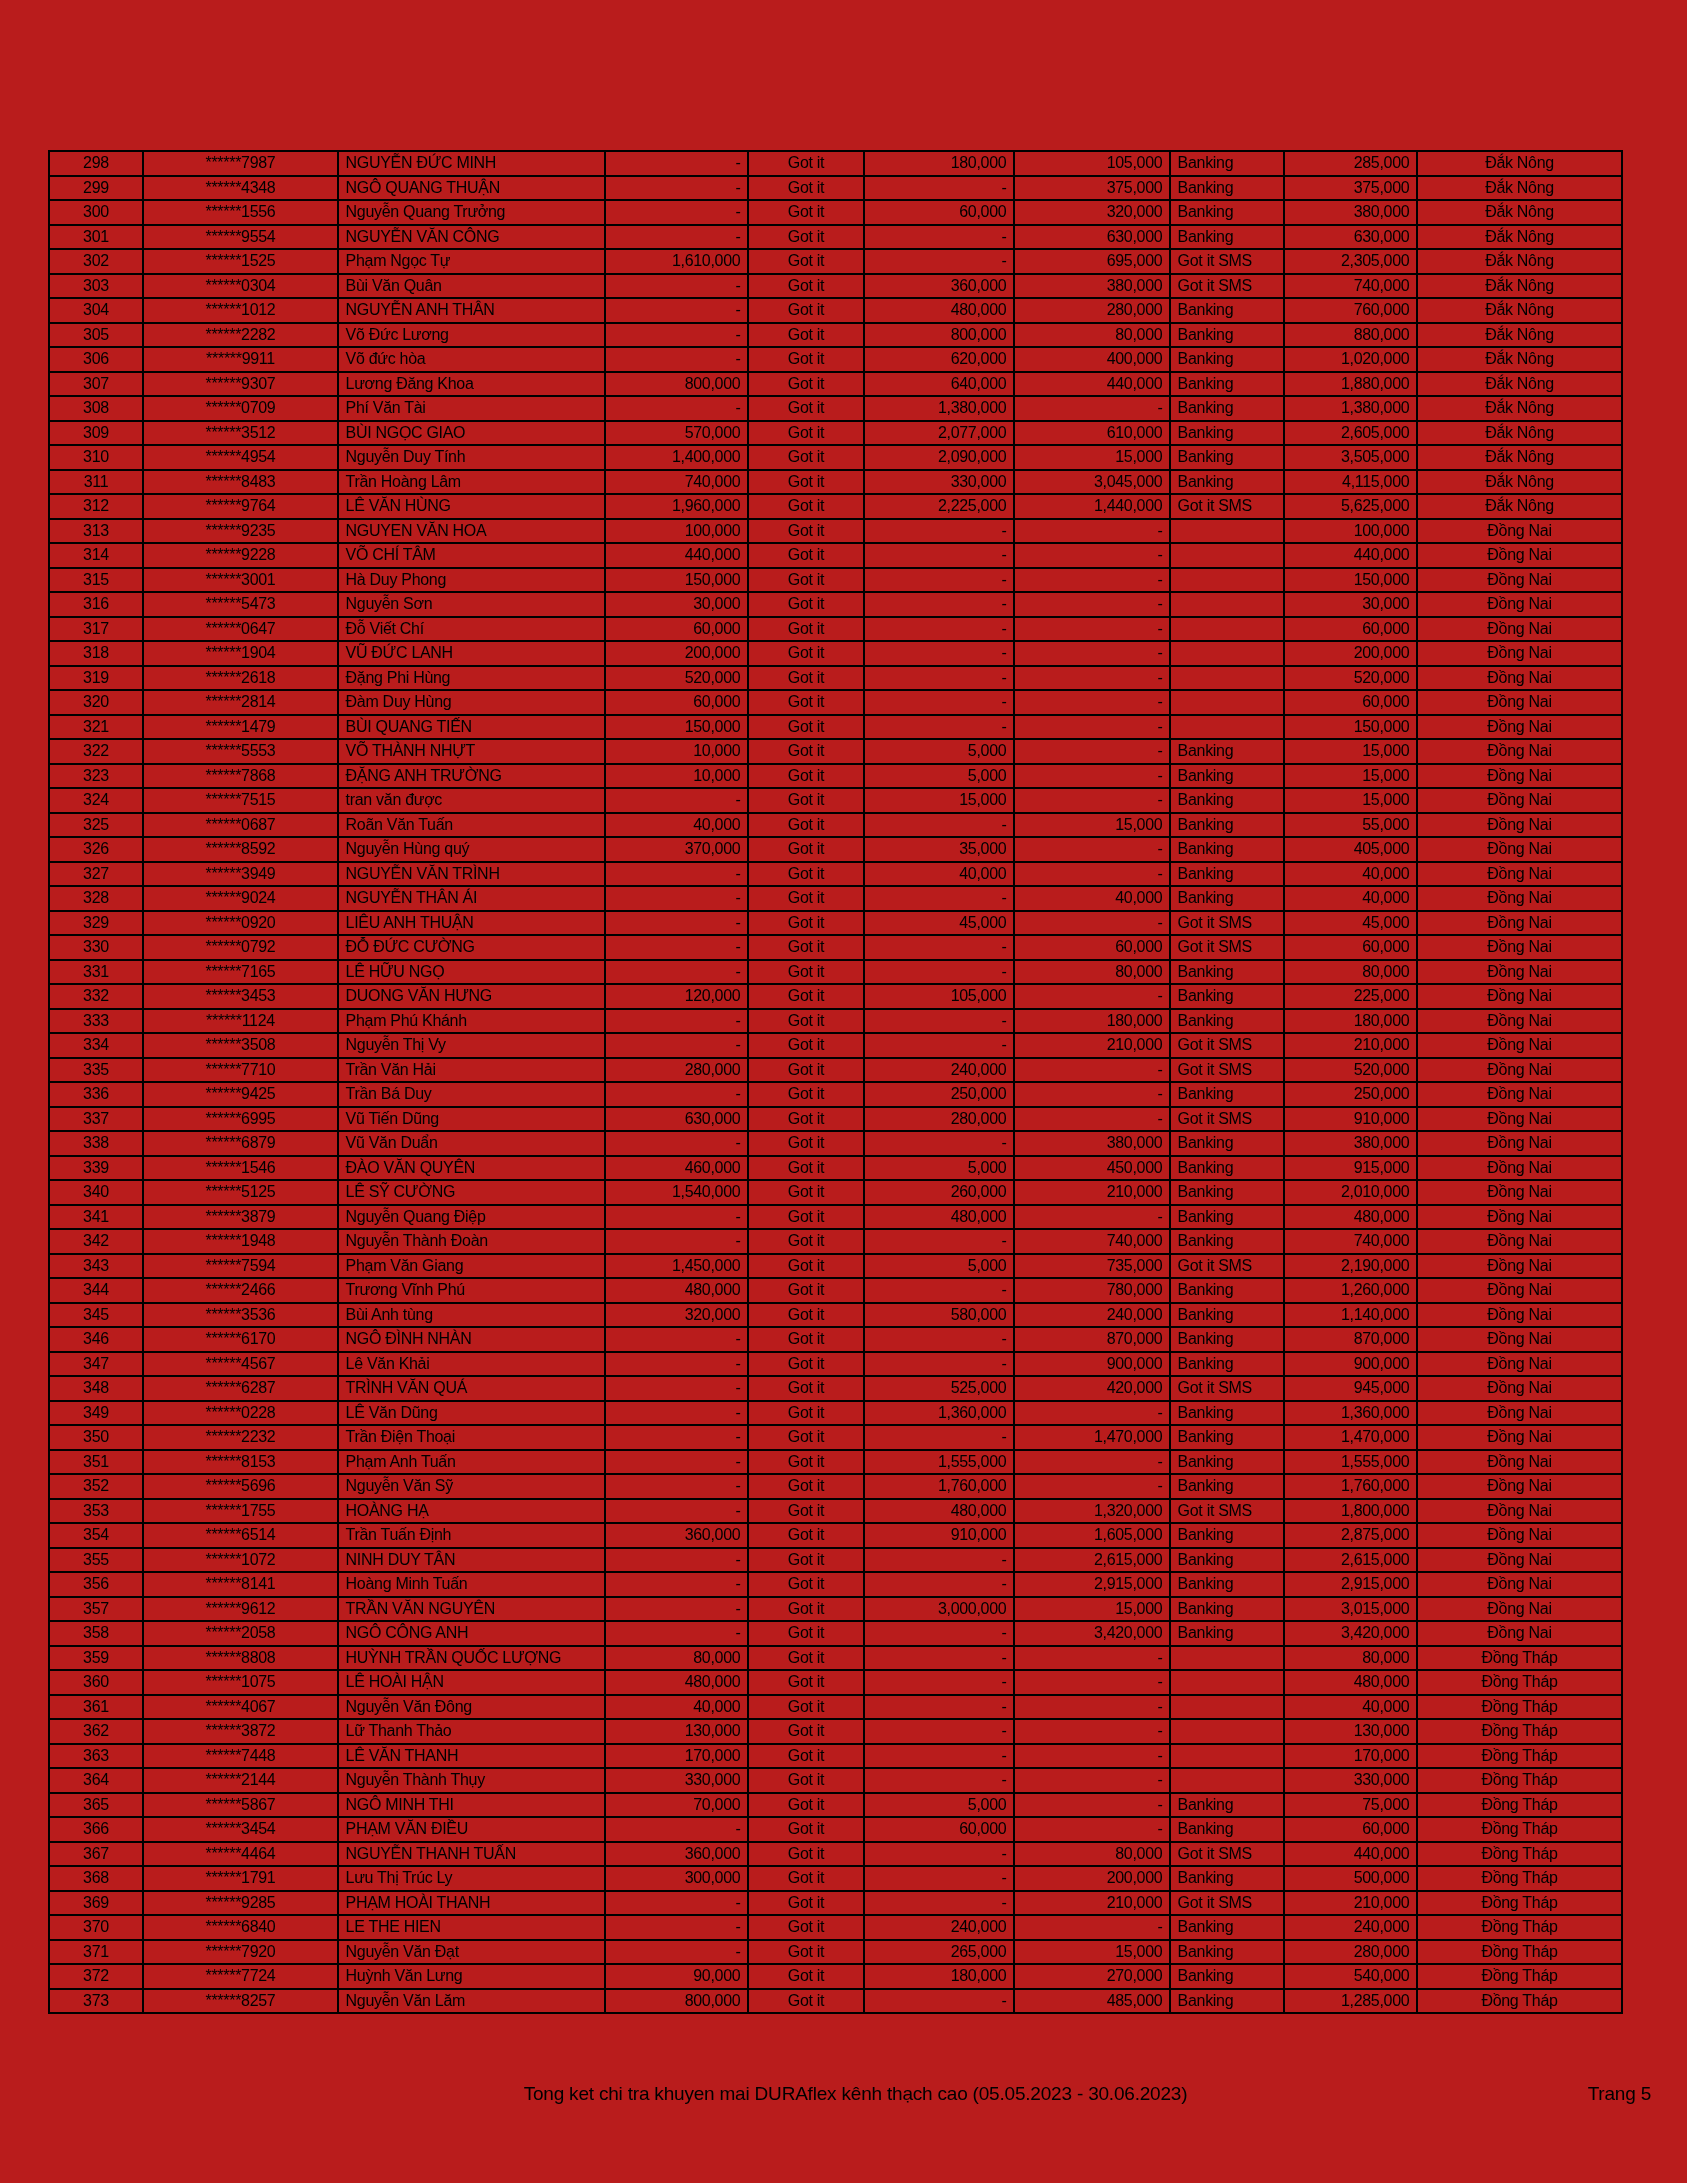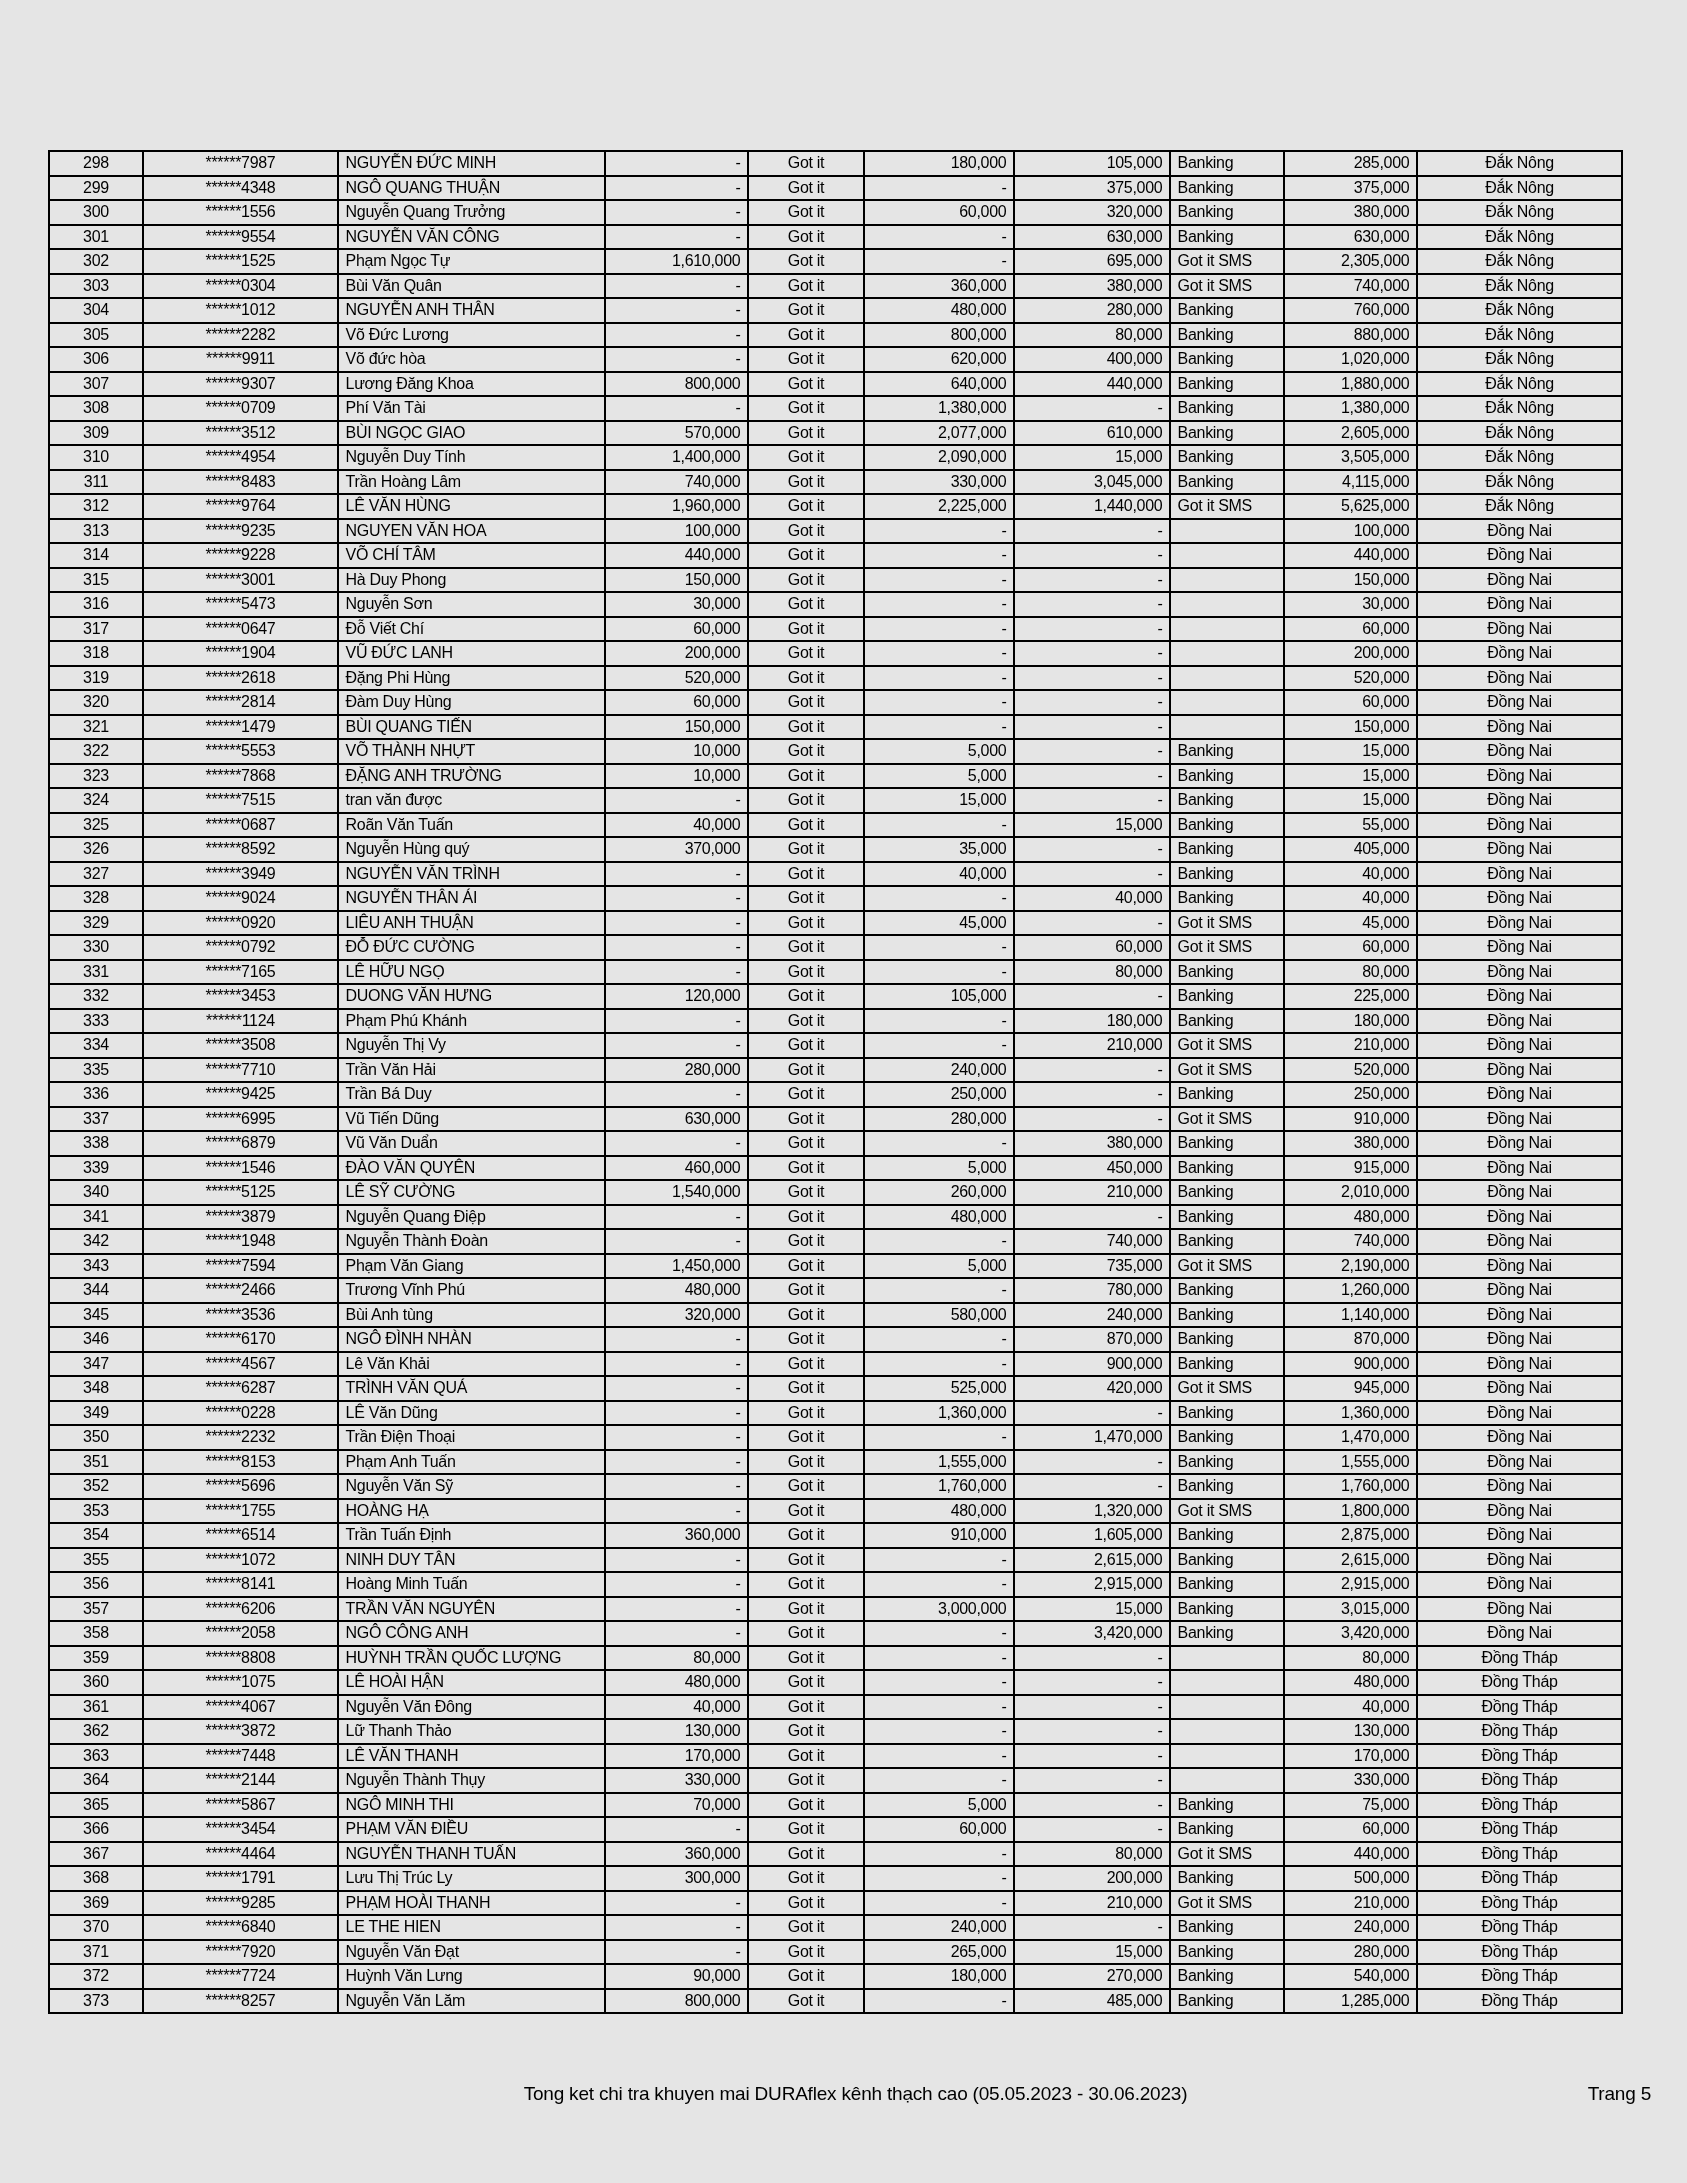--- a/index.html
+++ b/index.html
@@ -3,21 +3,21 @@
 <meta charset="utf-8">
 <style>
   html,body{margin:0;padding:0;}
   body{
     width:1687px;height:2183px;
     background:#ffffff;
     font-family:"Liberation Sans", sans-serif;
     position:relative;
     color:#000;
   }
-  .page{position:absolute;inset:0;background:#e5e5e5;}
+  .page{position:absolute;inset:0;background:#b91c1c;}
   table.payout{
     position:absolute;
     left:48px;top:150px;
     width:1573px;
     border-collapse:collapse;
     table-layout:fixed;
   }
   table.payout td{
     border:2px solid #000;
     height:22.5px;
@@ -770,21 +770,21 @@
           <td class="a-r dash">-</td>
           <td class="a-c">Got it</td>
           <td class="a-r dash">-</td>
           <td class="a-r">2,915,000</td>
           <td class="a-l">Banking</td>
           <td class="a-r">2,915,000</td>
           <td class="a-c">Đồng Nai</td>
         </tr>
         <tr>
           <td class="a-c">357</td>
-          <td class="a-c">******6206</td>
+          <td class="a-c">******9612</td>
           <td class="a-l">TRẦN VĂN NGUYÊN</td>
           <td class="a-r dash">-</td>
           <td class="a-c">Got it</td>
           <td class="a-r">3,000,000</td>
           <td class="a-r">15,000</td>
           <td class="a-l">Banking</td>
           <td class="a-r">3,015,000</td>
           <td class="a-c">Đồng Nai</td>
         </tr>
         <tr>

